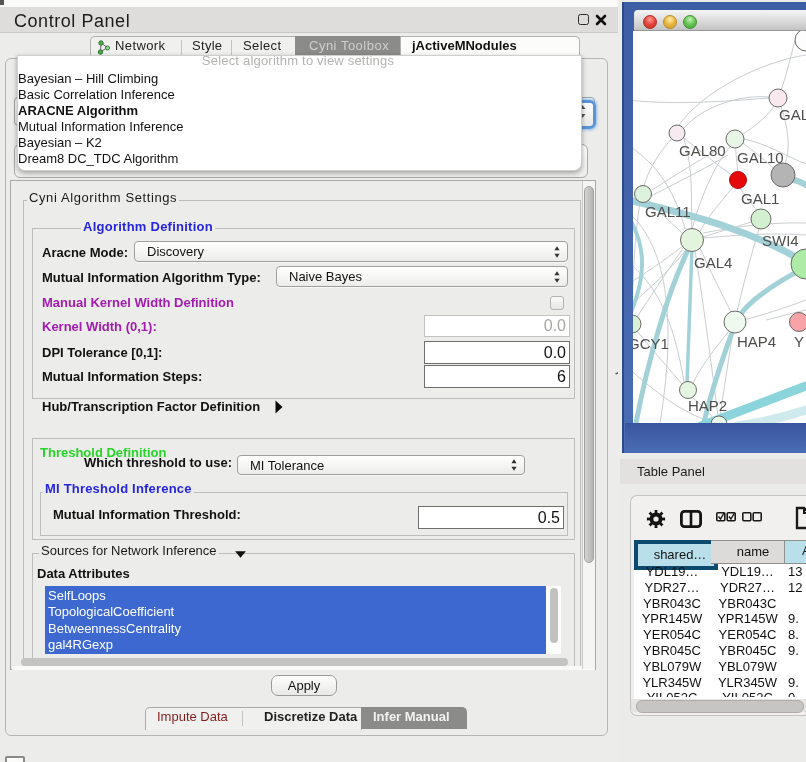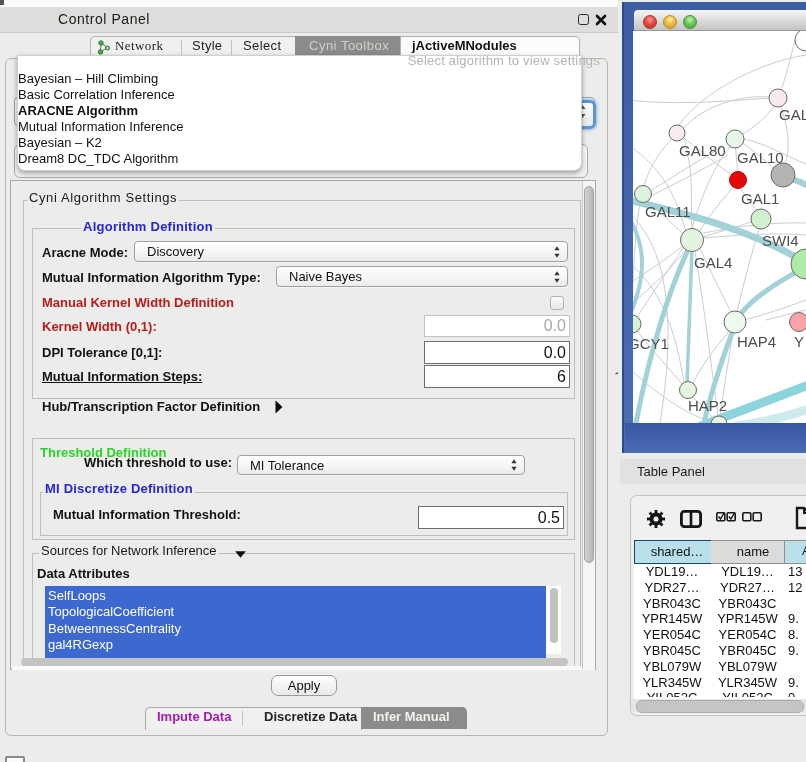--- a/index.html
+++ b/index.html
@@ -1,52 +1,52 @@
 <!DOCTYPE html>
 <html><head>
 <meta charset="utf-8">
 <style>
 html,body{margin:0;padding:0;}
 body{width:806px;height:762px;overflow:hidden;background:#ececea;font-family:"Liberation Sans",sans-serif;position:relative;}
 .abs{position:absolute;}
 .lbl{font-size:13px;font-weight:bold;color:#111;}
-.dis{color:#b91c1c;text-align:right;}
+.dis{color:#a21caf;text-align:right;}
 .combo{position:absolute;border:1px solid #9f9f9d;border-radius:4px;background:linear-gradient(#ffffff,#f4f4f2 60%,#ebebe9);box-shadow:0 1px 0 rgba(255,255,255,.6);}
 .combo .ct{position:absolute;left:12px;top:2px;font-size:13px;color:#111;text-align:center;}
 .stepper{position:absolute;right:6px;top:50%;transform:translateY(-50%);width:8px;height:13px;}
 .field{position:absolute;background:#fff;border:1px solid #6e6e6c;font-size:16px;color:#111;text-align:right;padding-right:3px;}
 .gtitle{position:absolute;font-size:13px;font-weight:bold;background:#ececea;padding:0 2px;line-height:12px;}
 .group{position:absolute;border:1px solid #bdbdbb;}
 </style>
 </head>
 <body>
 
 <div class="abs" style="left:0;top:0;width:620px;height:7px;background:#fbfbfa;"></div>
 <div class="abs" style="left:0;top:0;width:4px;height:5px;background:#555553;"></div>
 <div class="abs" style="left:0;top:7px;width:618px;height:25px;background:#dedddb;border-bottom:1px solid #c9c8c6;"></div>
-<div class="abs" style="left:14px;top:11px;font-size:14px;color:#1c1c1a;letter-spacing:0.55px;margin-left:44px;">Control Panel</div>
+<div class="abs" style="left:14px;top:11px;font-size:18px;color:#1c1c1a;letter-spacing:0.55px;">Control Panel</div>
 <div class="abs" style="left:578px;top:14px;width:9px;height:9px;border:1.5px solid #2a2a28;border-radius:2.5px;"></div>
 <svg class="abs" style="left:595px;top:14px;" width="12" height="12" viewBox="0 0 12 12">
     <path d="M2 2 L10 10 M10 2 L2 10" stroke="#111" stroke-width="2.6" stroke-linecap="round"></path>
   </svg>
 
 <div class="abs" style="left:5px;top:58px;width:601px;height:676px;border:1px solid #b6b5b3;border-radius:6px;background:#ececea;"></div>
 
 <div class="abs" style="left:90px;top:36px;width:205px;height:23px;background:#f0f0ee;border:1px solid #b2b2b0;border-bottom:none;border-radius:5px 0 0 0;"></div>
 <div class="abs" style="left:295px;top:36px;width:105px;height:23px;background:#8b8b89;border:1px solid #8b8b89;border-bottom:none;"></div>
 <div class="abs" style="left:400px;top:36px;width:178px;height:23px;background:#fcfcfa;border:1px solid #b2b2b0;border-bottom:none;border-radius:0 5px 0 0;"></div>
 <div class="abs" style="left:181px;top:40px;width:1px;height:15px;background:#c2c2c0;"></div>
 <div class="abs" style="left:231px;top:40px;width:1px;height:15px;background:#c2c2c0;"></div>
 <svg class="abs" style="left:97px;top:40px;" width="14" height="15" viewBox="0 0 14 15">
     <circle cx="4" cy="3" r="2.2" fill="#4caf50" stroke="#2c7a2e"></circle>
     <circle cx="3.5" cy="12" r="2.2" fill="#4caf50" stroke="#2c7a2e"></circle>
     <circle cx="10.5" cy="8" r="2" fill="#9adf9a" stroke="#2c7a2e"></circle>
     <path d="M4 5 L3.5 10 M5.5 4 L9.5 7 M5 11 L9 8.5" stroke="#666" stroke-width="1"></path>
   </svg>
-<div class="abs" style="left:115px;top:38px;font-size:13px;color:#222;letter-spacing:0.4px;font-family:Liberation Serif, serif;">Network</div>
+<div class="abs" style="left:115px;top:38px;font-size:13px;color:#222;letter-spacing:0.4px;">Network</div>
 <div class="abs" style="left:192px;top:38px;font-size:13px;color:#222;letter-spacing:0.3px;">Style</div>
 <div class="abs" style="left:243px;top:38px;font-size:13px;color:#222;letter-spacing:0.4px;">Select</div>
 <div class="abs" style="left:309px;top:38px;font-size:13px;color:#cfcfcd;letter-spacing:0.5px;">Cyni Toolbox</div>
 <div class="abs" style="left:412px;top:38px;font-size:13px;font-weight:bold;color:#111;">jActiveMNodules</div>
 
 <div class="combo" style="left:14px;top:97px;width:579px;height:27px;"></div>
 <div class="abs" style="left:574px;top:100px;width:16px;height:23px;border:3px solid #5a95d6;border-radius:6px;box-shadow:0 0 3px 1px #8cb8e6;background:linear-gradient(#fdfdfd,#e8e8e6);"></div>
 <svg class="abs" style="left:578px;top:104px;" width="9" height="15" viewBox="0 0 9 15">
     <path d="M4.5 1 L7.5 5 L1.5 5 Z" fill="#555"></path>
     <path d="M4.5 14 L7.5 10 L1.5 10 Z" fill="#555"></path>
@@ -76,77 +76,77 @@
       <path d="M4.5 1 L7.5 5.5 L1.5 5.5 Z" fill="#333"></path>
       <path d="M4.5 14 L7.5 9.5 L1.5 9.5 Z" fill="#333"></path>
     </svg>
   </div>
 <div class="abs lbl dis" style="left:42px;top:295px;">Manual Kernel Width Definition</div>
 <div class="abs" style="left:550px;top:296px;width:12px;height:12px;border:1px solid #b3b3b1;border-radius:3px;background:linear-gradient(#fafaf8,#e6e6e4);"></div>
 <div class="abs lbl dis" style="left:42px;top:319px;">Kernel Width (0,1):</div>
 <div class="field" style="left:424px;top:315px;width:141px;height:20px;border-color:#c2c2c0;color:#a6a6a4;line-height:20px;">0.0</div>
 <div class="abs lbl" style="left:42px;top:345px;">DPI Tolerance [0,1]:</div>
 <div class="field" style="left:424px;top:341px;width:141px;height:21px;line-height:21px;">0.0</div>
-<div class="abs lbl" style="left:42px;top:369px;text-decoration:underline;">Mutual Information Steps:</div>
+<div class="abs lbl" style="left:42px;top:369px;">Mutual Information Steps:</div>
 <div class="field" style="left:424px;top:365px;width:141px;height:21px;line-height:21px;">6</div>
 <div class="abs lbl" style="left:42px;top:399px;">Hub/Transcription Factor Definition</div>
 <svg class="abs" style="left:275px;top:400px;" width="8" height="14" viewBox="0 0 8 14">
     <path d="M0.5 0.5 L7.5 7 L0.5 13.5 Z" fill="#0c0c0c"></path>
   </svg>
 
 <div class="group" style="left:32px;top:438px;width:541px;height:100px;"></div>
 <div class="gtitle" style="left:38px;top:427px;color:#27d427;margin-top:20px;">Threshold Definition</div>
 <div class="abs lbl" style="left:84px;top:455px;">Which threshold to use:</div>
 <div class="combo" style="left:237px;top:455px;width:286px;height:18px;">
     <span class="ct">MI Tolerance</span>
     <svg class="stepper" viewBox="0 0 9 15">
       <path d="M4.5 1 L7.5 5.5 L1.5 5.5 Z" fill="#333"></path>
       <path d="M4.5 14 L7.5 9.5 L1.5 9.5 Z" fill="#333"></path>
     </svg>
   </div>
 <div class="group" style="left:40px;top:492px;width:526px;height:42px;"></div>
-<div class="gtitle" style="left:43px;top:483px;color:#2525dd;letter-spacing:0.2px;">MI Discretize Definition</div>
+<div class="gtitle" style="left:43px;top:483px;color:#2525dd;letter-spacing:0.2px;">MI Threshold Inference</div>
 <div class="abs lbl" style="left:53px;top:507px;">Mutual Information Threshold:</div>
 <div class="field" style="left:418px;top:506px;width:141px;height:21px;line-height:21px;">0.5</div>
 
 <div class="group" style="left:32px;top:553px;width:541px;height:116px;border-bottom:none;"></div>
 <div class="gtitle" style="left:39px;top:545px;color:#1a1a1a;font-weight:normal;">Sources for Network Inference</div>
 <svg class="abs" style="left:233px;top:550px;" width="15" height="9" viewBox="0 0 14 10">
     <path d="M1 1.5 L13 1.5 L7 8.5 Z" fill="#111"></path>
   </svg>
 <div class="abs lbl" style="left:37px;top:566px;">Data Attributes</div>
 
 <div class="abs" style="left:546px;top:586px;width:15px;height:68px;background:#fdfdfb;"></div>
-<div class="abs" style="left:45px;top:586px;width:501px;height:80px;background:#3c68d0;overflow:hidden;">
+<div class="abs" style="left:45px;top:586px;width:501px;height:68px;background:#3c68d0;overflow:hidden;">
 <div style="position:absolute;left:3px;top:1px;font-size:13px;color:#fff;line-height:16.3px;margin-top:1px;">SelfLoops<br>TopologicalCoefficient<br>BetweennessCentrality<br>gal4RGexp</div>
 </div>
 <div class="abs" style="left:550px;top:588px;width:8px;height:55px;background:#c1c1bf;border-radius:4px;"></div>
 <div class="abs" style="left:12px;top:666px;width:583px;height:4px;background:#fafaf8;"></div>
 <div class="abs" style="left:21px;top:658px;width:547px;height:8px;background:#c4c4c2;border-radius:4px;"></div>
 
 <div class="abs" style="left:582px;top:181px;width:12px;height:488px;background:#f5f5f3;border-left:1px solid #c8c8c6;"></div>
 <div class="abs" style="left:584px;top:186px;width:8px;height:375px;background:linear-gradient(90deg,#d3d3d1,#b5b5b3);border:1px solid #a3a3a1;border-radius:5px;"></div>
 
 <div class="abs" style="left:271px;top:675px;width:64px;height:19px;border:1px solid #9a9a98;border-radius:7px;background:linear-gradient(#ffffff,#f2f2f0 55%,#e8e8e6);text-align:center;font-size:13px;line-height:19px;color:#111;">Apply</div>
 
 <div class="abs" style="left:145px;top:707px;width:215px;height:22px;background:#f0f0ee;border:1px solid #a9a9a7;border-bottom:none;border-radius:5px 0 0 0;"></div>
 <div class="abs" style="left:242px;top:711px;width:1px;height:15px;background:#c2c2c0;"></div>
 <div class="abs" style="left:361px;top:707px;width:106px;height:22px;background:#8b8b89;border-radius:0 5px 0 0;"></div>
-<div class="abs" style="left:157px;top:709px;font-size:13px;font-weight:bold;color:#a21caf;">Impute Data</div>
+<div class="abs" style="left:157px;top:709px;font-size:13px;font-weight:normal;color:#7f1d1d;">Impute Data</div>
 <div class="abs" style="left:264px;top:709px;font-size:13px;font-weight:bold;color:#222;">Discretize Data</div>
 <div class="abs" style="left:373px;top:709px;font-size:13px;font-weight:bold;color:#f2f2f0;">Infer Manual</div>
 
 <div class="abs" style="left:5px;top:756px;width:16px;height:10px;border:2px solid #8a8a88;border-radius:2px;background:linear-gradient(#ffffff,#f0f0ee);"></div>
 
 <svg class="abs" style="left:615px;top:372px;" width="6" height="7" viewBox="0 0 6 7">
     <path d="M5 6.5 L5 2 Q5 0.5 3.5 0.8 L0.5 1.8" fill="none" stroke="#555553" stroke-width="1.4"></path>
   </svg>
 
 <div class="abs" style="left:17px;top:55px;width:563px;height:114px;background:#fff;border:1px solid #cfcfcd;border-radius:0 0 8px 8px;box-shadow:0 2px 5px rgba(0,0,0,0.35);z-index:50;"></div>
-<div class="abs" style="left:20px;top:53px;width:580px;text-align:right;font-size:13px;color:#b4b4b2;letter-spacing:0.2px;z-index:51;">Select algorithm to view settings</div>
+<div class="abs" style="left:8px;top:53px;width:580px;text-align:center;font-size:13px;color:#b4b4b2;letter-spacing:0.2px;z-index:51;">Select algorithm to view settings</div>
 <div class="abs" style="left:18px;top:71px;font-size:13px;color:#111;line-height:16px;z-index:51;">Bayesian – Hill Climbing<br>Basic Correlation Inference<br><b>ARACNE Algorithm</b><br>Mutual Information Inference<br>Bayesian – K2<br>Dream8 DC_TDC Algorithm</div>
 
 <div class="abs" style="left:618px;top:0;width:188px;height:455px;background:#ececea;"></div>
 <div class="abs" style="left:622px;top:2px;width:184px;height:451px;background:linear-gradient(#3d5da4,#4a6db3);"></div>
 <div class="abs" style="left:625px;top:423px;width:181px;height:30px;background:linear-gradient(#3a55a0,#4a6db4);"></div>
 <div class="abs" style="left:622px;top:2px;width:2px;height:451px;background:#2c4a88;"></div>
 <div class="abs" style="left:620px;top:455px;width:186px;height:307px;background:#ebebe9;"></div>
 
 <div class="abs" style="left:634px;top:10px;width:172px;height:20px;background:linear-gradient(#f5f5f5,#d8d8d8 60%,#c3c3c3);border-radius:4px 0 0 0;border-bottom:1px solid #989898;"></div>
 <div class="abs" style="left:643px;top:14.5px;width:12px;height:12px;border-radius:50%;background:radial-gradient(circle at 50% 30%, #ff9d96 0%, #e2423a 50%, #c33228 100%);border:0.5px solid #ab3028;"></div>
@@ -257,21 +257,21 @@
 <svg class="abs" style="left:742px;top:512px;" width="20" height="12" viewBox="0 0 20 12">
     <rect x="0.8" y="0.8" width="8" height="8" rx="1" fill="none" stroke="#1a1a1a" stroke-width="1.6"></rect>
     <rect x="11.2" y="0.8" width="8" height="8" rx="1" fill="none" stroke="#1a1a1a" stroke-width="1.6"></rect>
   </svg>
 <svg class="abs" style="left:795px;top:506px;" width="16" height="24" viewBox="0 0 16 24">
     <path d="M2 2 L9 2 L14 7 L14 22 L2 22 Z" fill="none" stroke="#1a1a1a" stroke-width="2.4"></path>
     <path d="M9 2 L9 7 L14 7" fill="none" stroke="#1a1a1a" stroke-width="2"></path>
   </svg>
 
 <div class="abs" style="left:634px;top:540px;width:172px;height:160px;background:#fff;overflow:hidden;"></div>
-<div class="abs" style="left:634px;top:540px;width:76px;height:22px;background:#b9dfea;border:1px solid #0c4a6e;font-size:13px;color:#111;text-align:center;line-height:22px;text-indent:8px;">shared…</div>
+<div class="abs" style="left:634px;top:540px;width:76px;height:22px;background:#b9dfea;border:4px solid #0c4a6e;font-size:13px;color:#111;text-align:center;line-height:22px;text-indent:8px;">shared…</div>
 <div class="abs" style="left:711px;top:540px;width:73px;height:22px;background:#dcdbda;border:1px solid #8f8f8d;border-left:none;font-size:13px;color:#111;text-align:center;line-height:22px;text-indent:11px;">name</div>
 <div class="abs" style="left:785px;top:540px;width:21px;height:22px;background:#b9dfea;border:1px solid #8f8f8d;border-left:none;overflow:hidden;">
     <span style="position:absolute;left:17px;top:2px;font-size:13px;color:#222;">A</span>
   </div>
 <div class="abs" style="left:634px;top:564px;width:76px;font-size:13px;color:#111;line-height:15.8px;text-align:center;">YDL19…<br>YDR27…<br>YBR043C<br>YPR145W<br>YER054C<br>YBR045C<br>YBL079W<br>YLR345W<br>YIL052C</div>
 <div class="abs" style="left:711px;top:564px;width:73px;font-size:13px;color:#111;line-height:15.8px;text-align:center;">YDL19…<br>YDR27…<br>YBR043C<br>YPR145W<br>YER054C<br>YBR045C<br>YBL079W<br>YLR345W<br>YIL052C</div>
 <div class="abs" style="left:788px;top:564px;width:20px;font-size:13px;color:#111;line-height:15.8px;">13<br>12<br>&nbsp;<br>9.<br>8.<br>9.<br>&nbsp;<br>9.<br>0.</div>
 <div class="abs" style="left:634px;top:697px;width:172px;height:5px;background:#fff;"></div>
 <div class="abs" style="left:631px;top:699px;width:175px;height:13px;background:#e6e5e3;"></div>
 <div class="abs" style="left:636px;top:700px;width:166px;height:11px;background:#c6c5c3;border:1px solid #aeadab;border-radius:6px;"></div>

